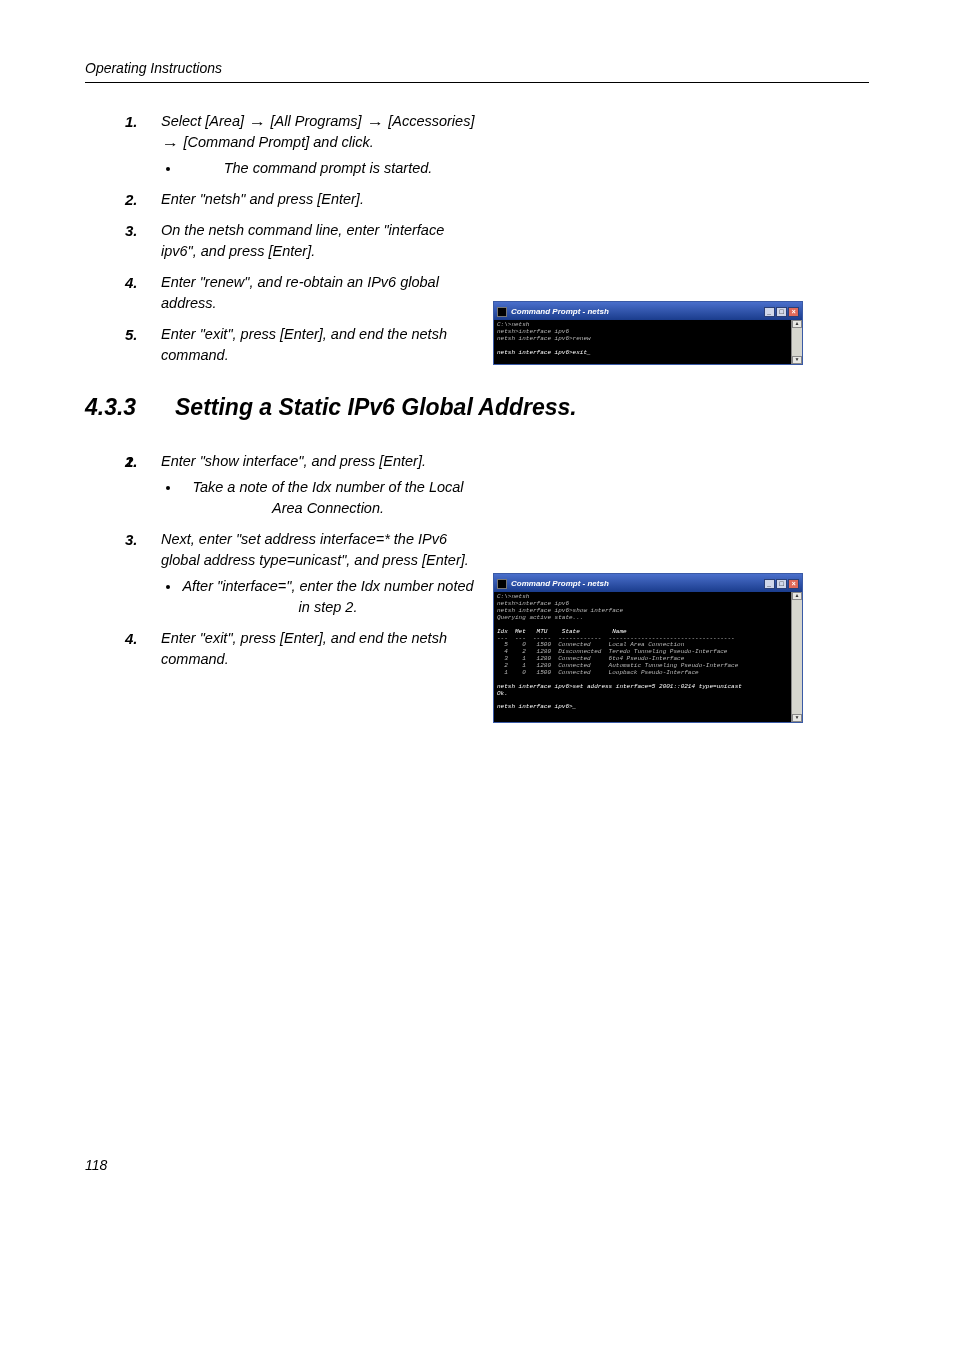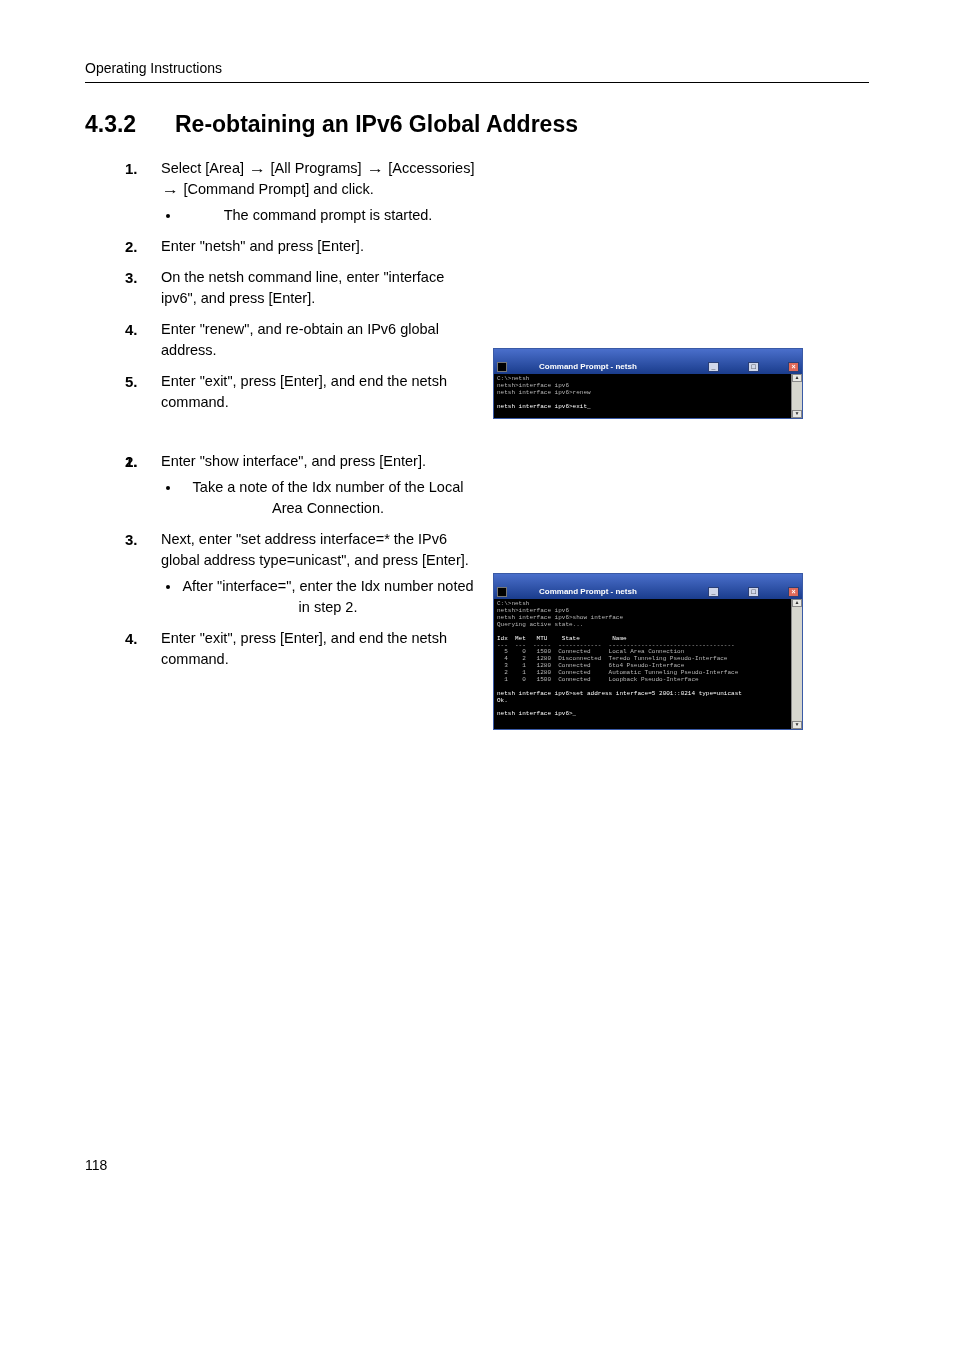--- a/index.html
+++ b/index.html
@@ -9,20 +9,21 @@
     font-size: 14px;
     color: #000;
     background: #fff;
     width: 954px;
   }
   .page {
     padding: 60px 85px 60px 85px;
     position: relative;
     min-height: 1228px;
     box-sizing: border-box;
+    font-style: italic;
   }
   .header {
     font-size: 14px;
     margin-bottom: 6px;
   }
   .hr {
     border: none;
     border-top: 1px solid #000;
     margin: 0 0 28px 0;
   }
@@ -93,25 +94,24 @@
     line-height: 1.15;
     color: #b8b8b8;
     margin-top: 0;
   }
   .cmdwin .titlebar {
     background: linear-gradient(#4a6fcb, #1a3c8c);
     color: #fff;
     font-family: Tahoma, Arial, sans-serif;
     font-size: 8px;
     font-weight: bold;
-    padding: 12px 3px 2px 3px;
+    padding: 5px 3px 2px 3px;
     display: flex;
-    align-items: center;
+    align-items: flex-start;
     height: 11px;
-    gap: 28px;
   }
   .cmdwin .titlebar .icon {
     width: 8px;
     height: 8px;
     background: #000;
     border: 1px solid #777;
     margin-right: 4px;
   }
   .cmdwin .titlebar .spacer { flex: 1; }
   .cmdwin .titlebar .btn {
@@ -170,23 +170,20 @@
   .highlight-line { color: #ffffff; }
 </style>
 </head>
 <body>
 
 <div class="page">
 
   <div class="header">Operating Instructions</div>
   <hr class="hr">
 
-  <h2>
-    <span class="secnum">4.3.2</span><span>Re-obtaining an IPv6 Global Address</span>
-  </h2>
 
   <div class="content-row">
     <div class="left-col">
       <ol class="steps">
         <li>
           <span class="num">1.</span>
           <span>
             <span>Select [Area] </span><span class="arrow">→</span><span> [All Programs] </span><span class="arrow">→</span><span> [Accessories] </span><span class="arrow">→</span><span> [Command Prompt] and click.</span>
           </span>
           <ul class="subbullets">
@@ -230,20 +227,23 @@
 <span class="highlight-line">netsh interface ipv6&gt;exit_</span></div>
           <div class="scroll">
             <div class="arrowbtn">▲</div>
             <div class="arrowbtn bottom">▼</div>
           </div>
         </div>
       </div>
     </div>
   </div>
 
+  <h2>
+    <span class="secnum">4.3.3</span><span>Setting a Static IPv6 Global Address.</span>
+  </h2>
 
   <div class="content-row">
     <div class="left-col">
       <ol class="steps">
         <li>
           <span class="num">1.</span>
         </li>
         <li>
           <span class="num">2.</span>
           <span>Enter "show interface", and press [Enter].</span>

